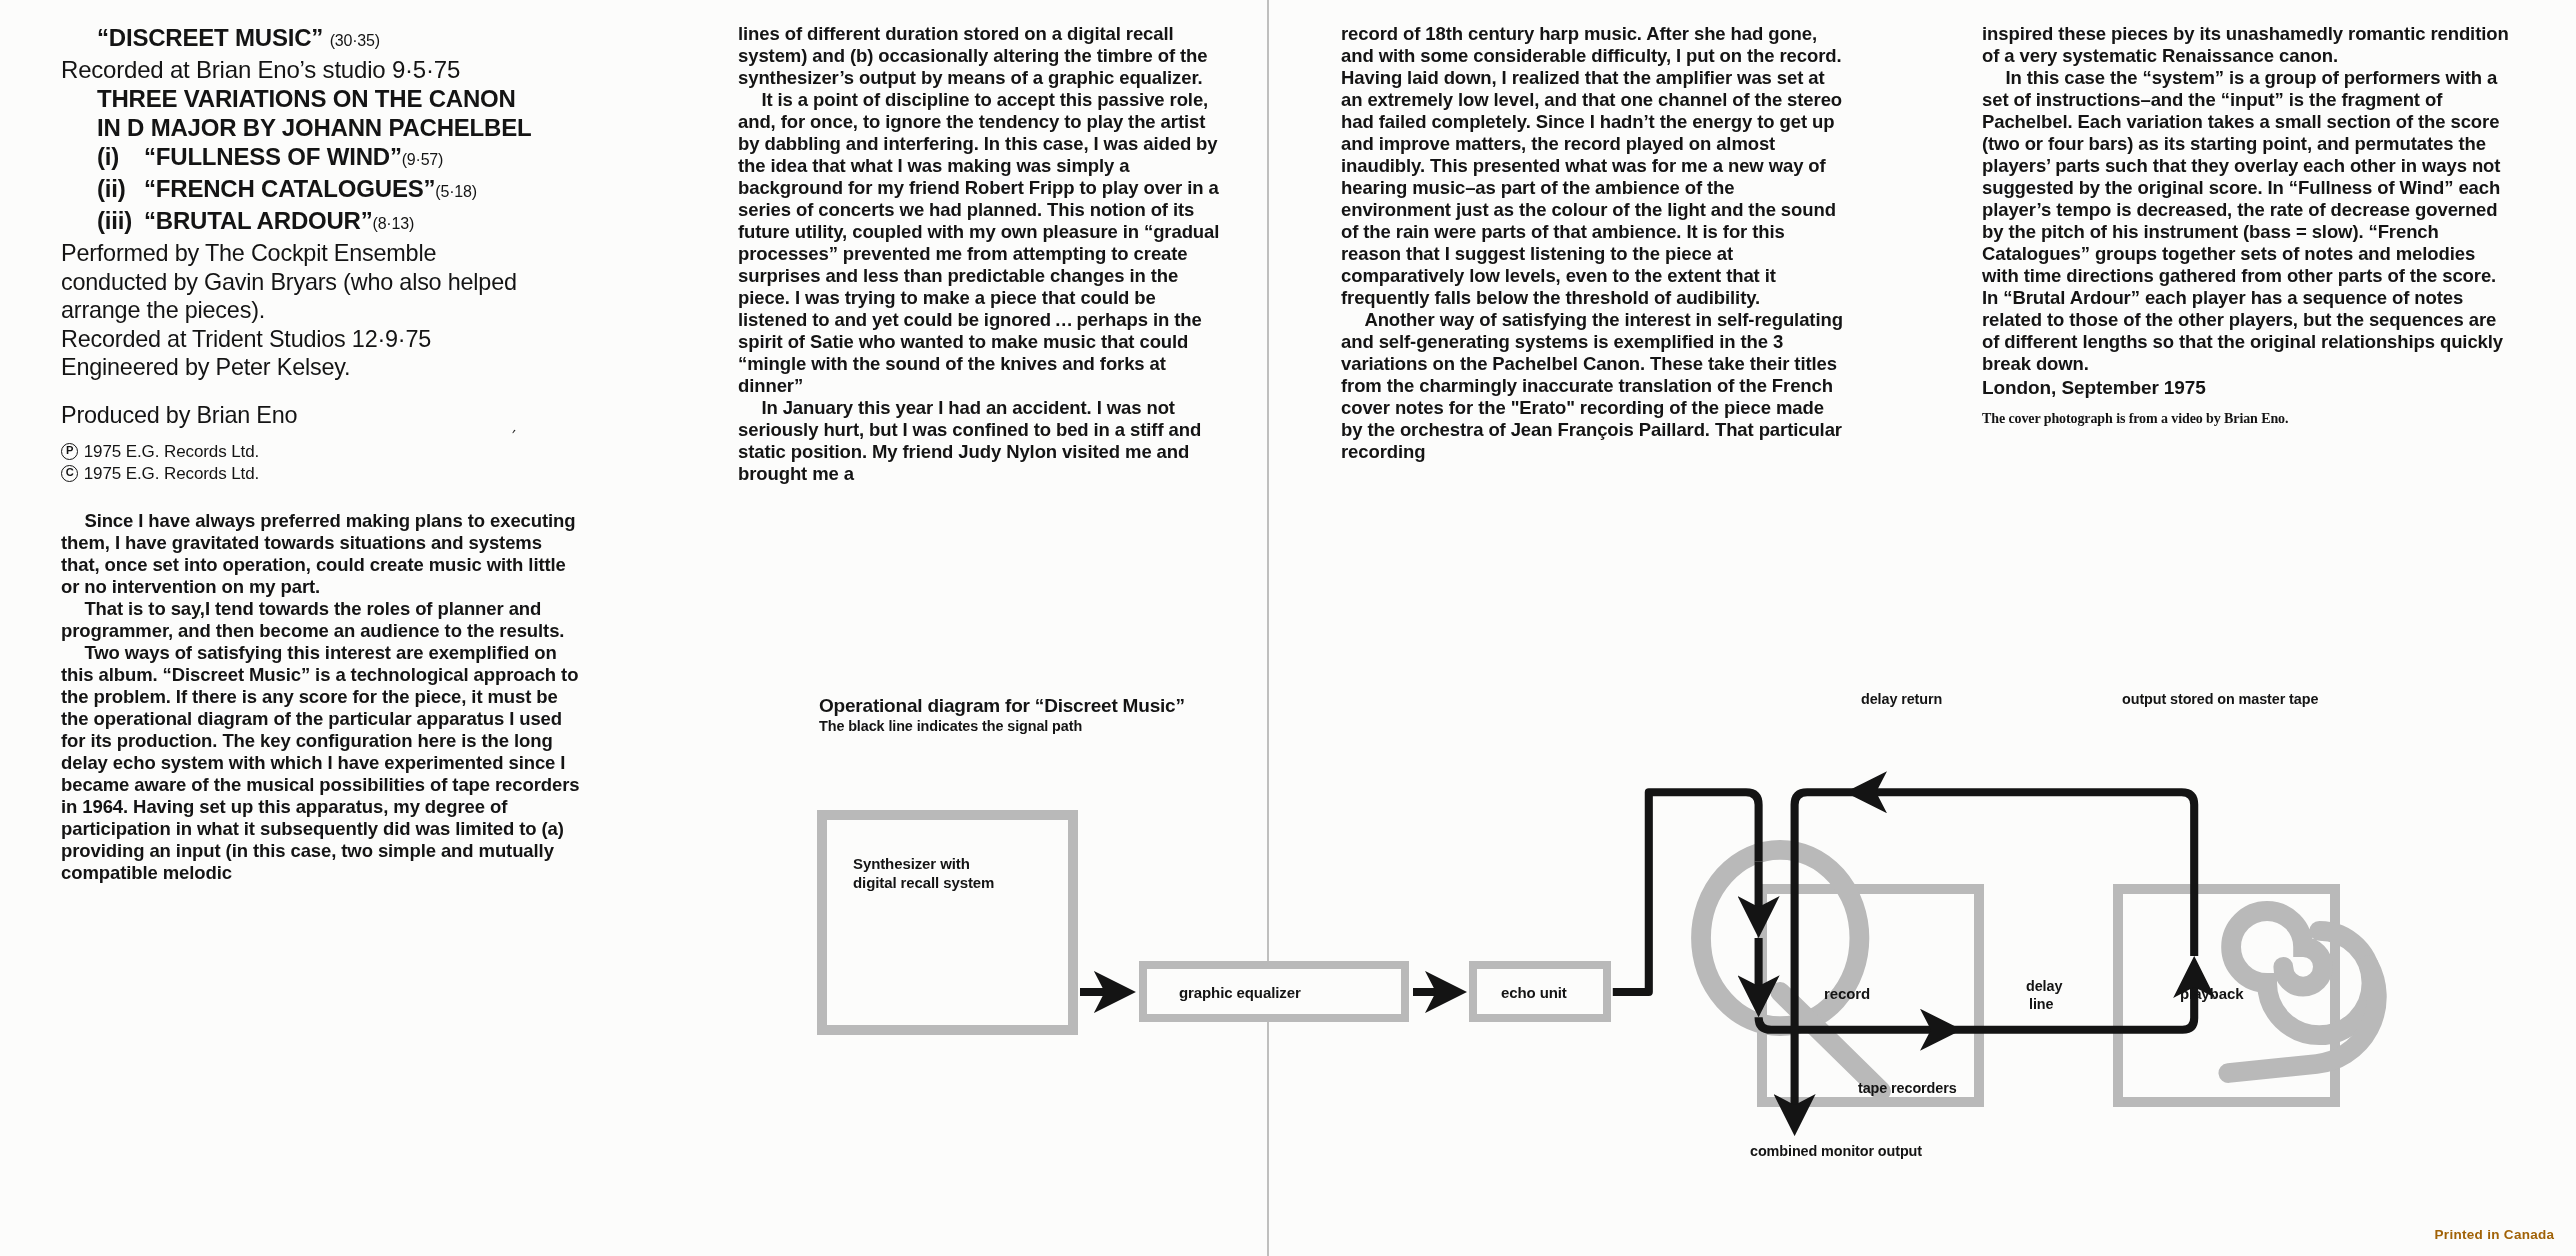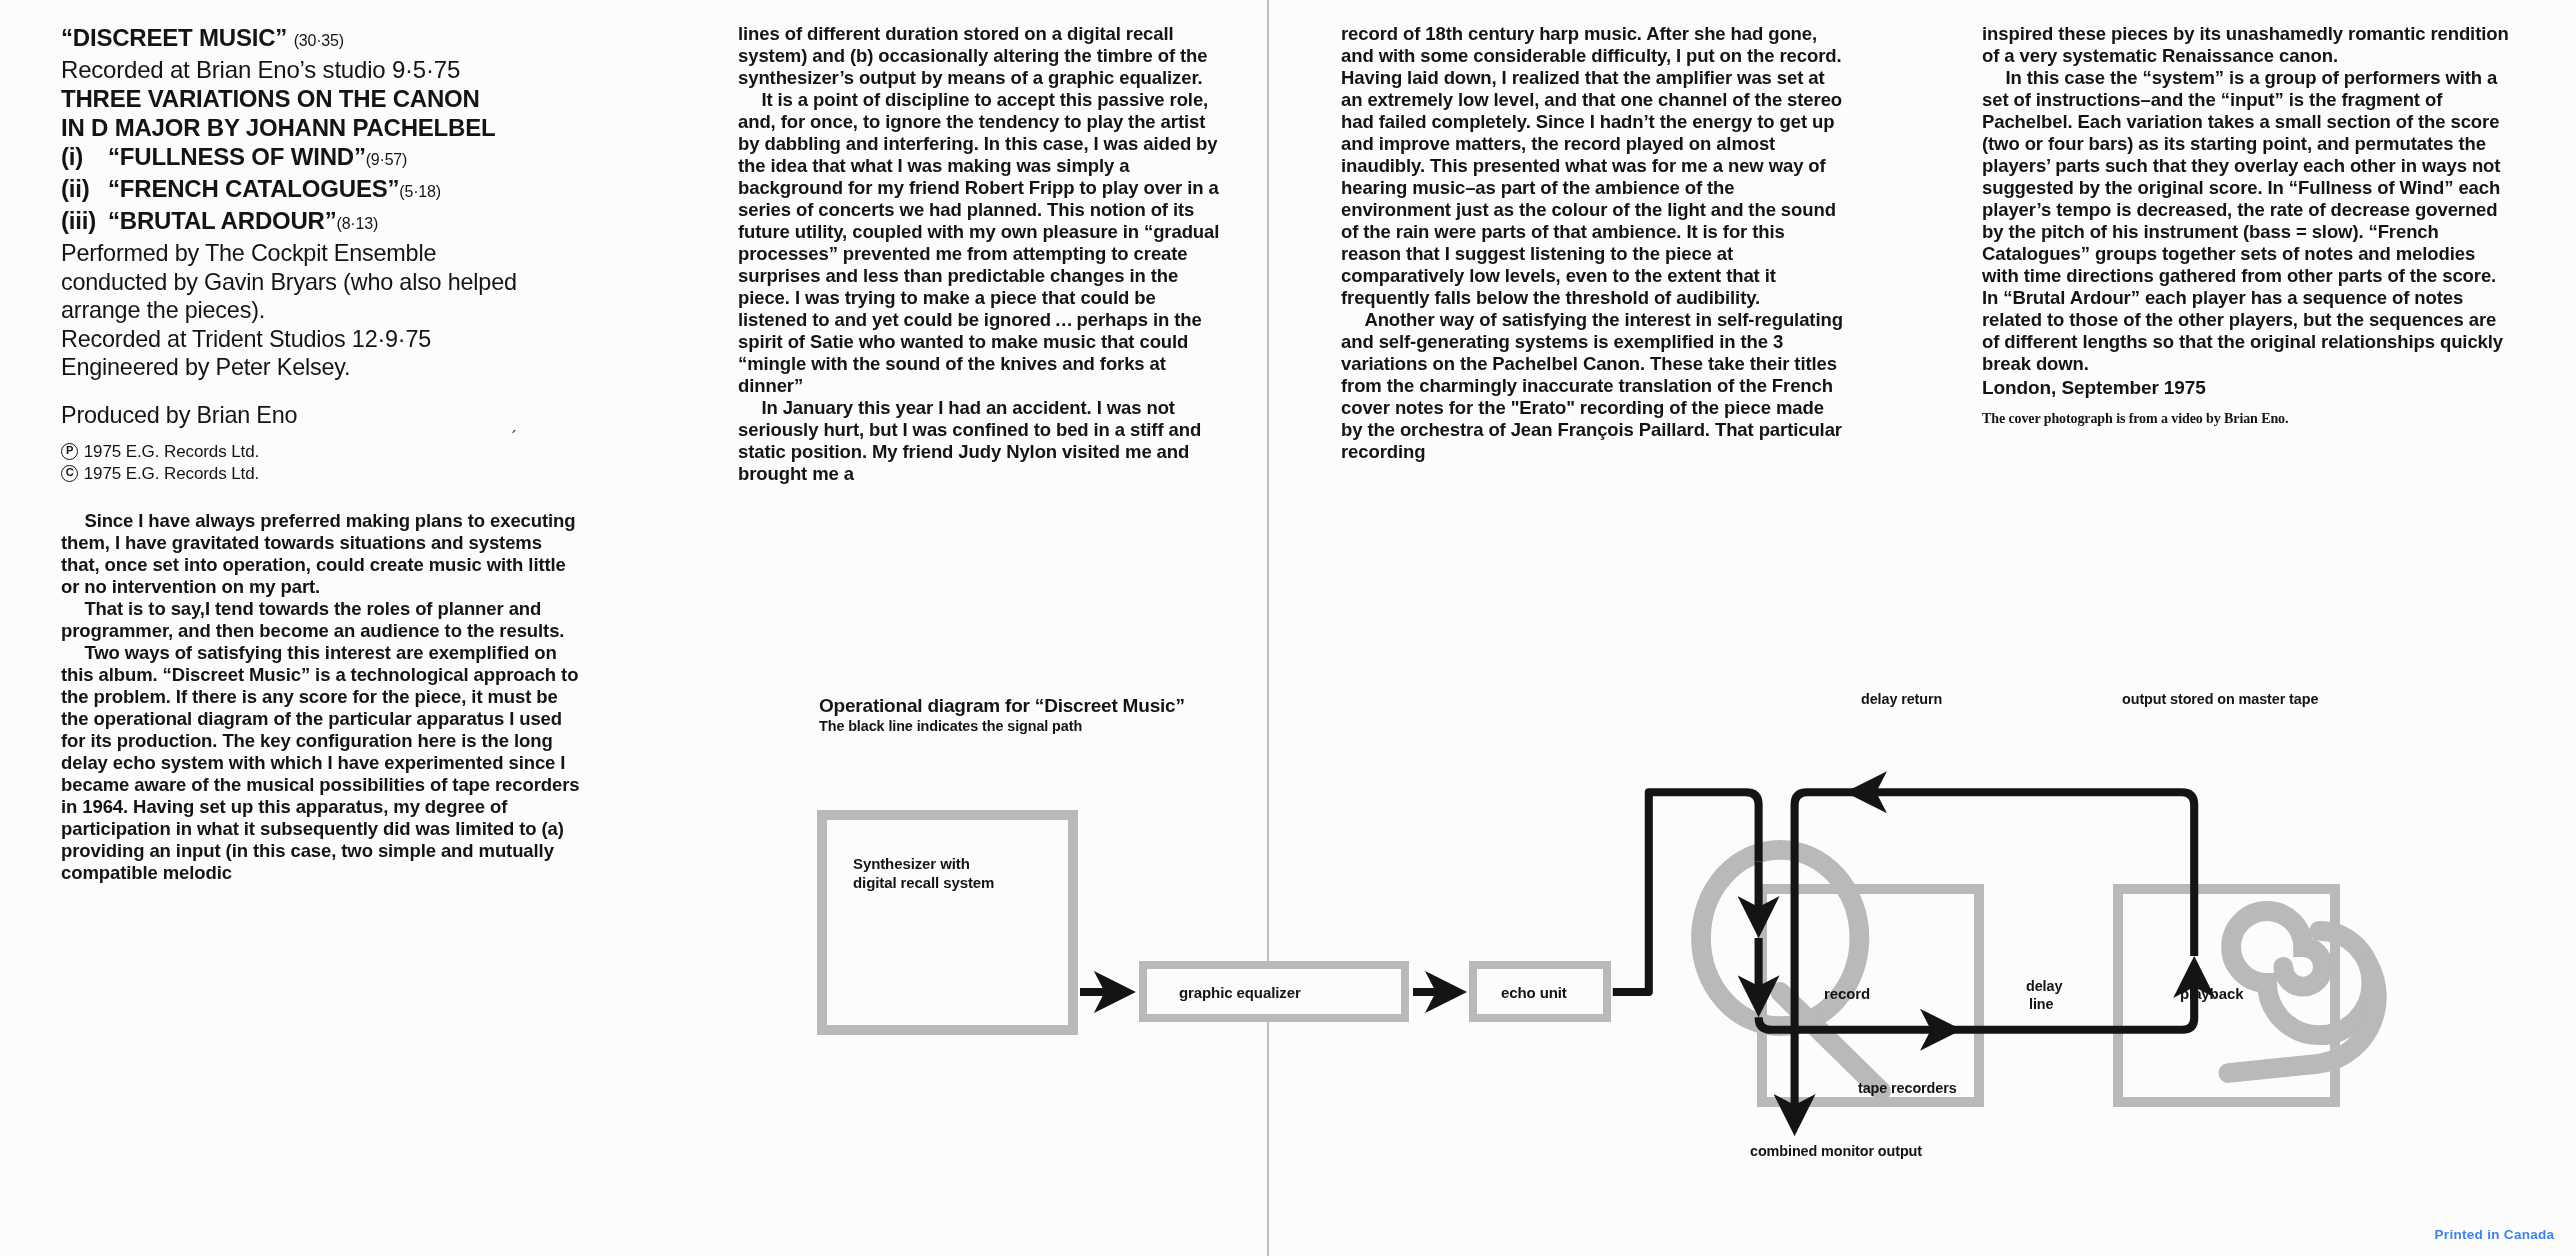--- a/index.html
+++ b/index.html
@@ -15,21 +15,21 @@
 
   
   .col{position:absolute;top:23.4px;}
   #col1{left:61px;width:520px;}
   #col2{left:738px;width:490px;}
   #col3{left:1341px;width:504px;}
   #col4{left:1982px;width:531px;}
 
   
   .hl{font-size:24px;line-height:29px;letter-spacing:-0.2px;white-space:nowrap;}
-  .hl.b{font-weight:bold;}
+  .hl.b{font-weight:bold;margin-left:36px;}
   .hl .dur{font-size:16px;font-weight:normal;}
   .hl .num{display:inline-block;width:47px;}
   .credits{margin-top:0.9px;}
   .credits .ln{font-size:23.4px;line-height:28.4px;letter-spacing:-0.2px;white-space:nowrap;}
   .prod{margin-top:20px;font-size:23.4px;line-height:28px;letter-spacing:-0.2px;}
   .rights{margin-top:11.7px;}
   .rights .ln{font-size:17px;line-height:21.6px;letter-spacing:-0.1px;display:flex;align-items:center;gap:5.4px;}
   .cmark{
     display:inline-block;width:15.3px;height:15.3px;border:1.4px solid #141414;border-radius:50%;
     font-size:11.2px;line-height:13.5px;text-align:center;font-weight:bold;flex:none;
@@ -53,21 +53,21 @@
 
   
   .gbox{position:absolute;background:#b9b9b9;}
   .gbox>i{position:absolute;inset:10px;background:#fcfcfb;display:block;}
   .gbox.thin>i{inset:8px;}
   .glabel{position:absolute;font-size:15px;font-weight:bold;letter-spacing:-0.1px;white-space:nowrap;z-index:6;}
   .dlabel{position:absolute;font-size:14.4px;font-weight:bold;letter-spacing:-0.1px;white-space:nowrap;z-index:7;text-align:center;}
 
   svg.paths{position:absolute;left:0;top:0;width:1746px;height:540px;overflow:visible;}
 
-  .footer{position:absolute;right:21.6px;bottom:14.4px;font-size:13.5px;font-weight:bold;letter-spacing:0.3px;color:#3b82f6;}
+  .footer{position:absolute;right:21.6px;bottom:14.4px;font-size:13.5px;font-weight:bold;letter-spacing:0.3px;color:#a16207;}
 </style>
 </head>
 <body>
 
 <div class="sheet">
 
   <div class="fold" style="left:1267px"></div>
 
   <div class="col" id="col1">
 

